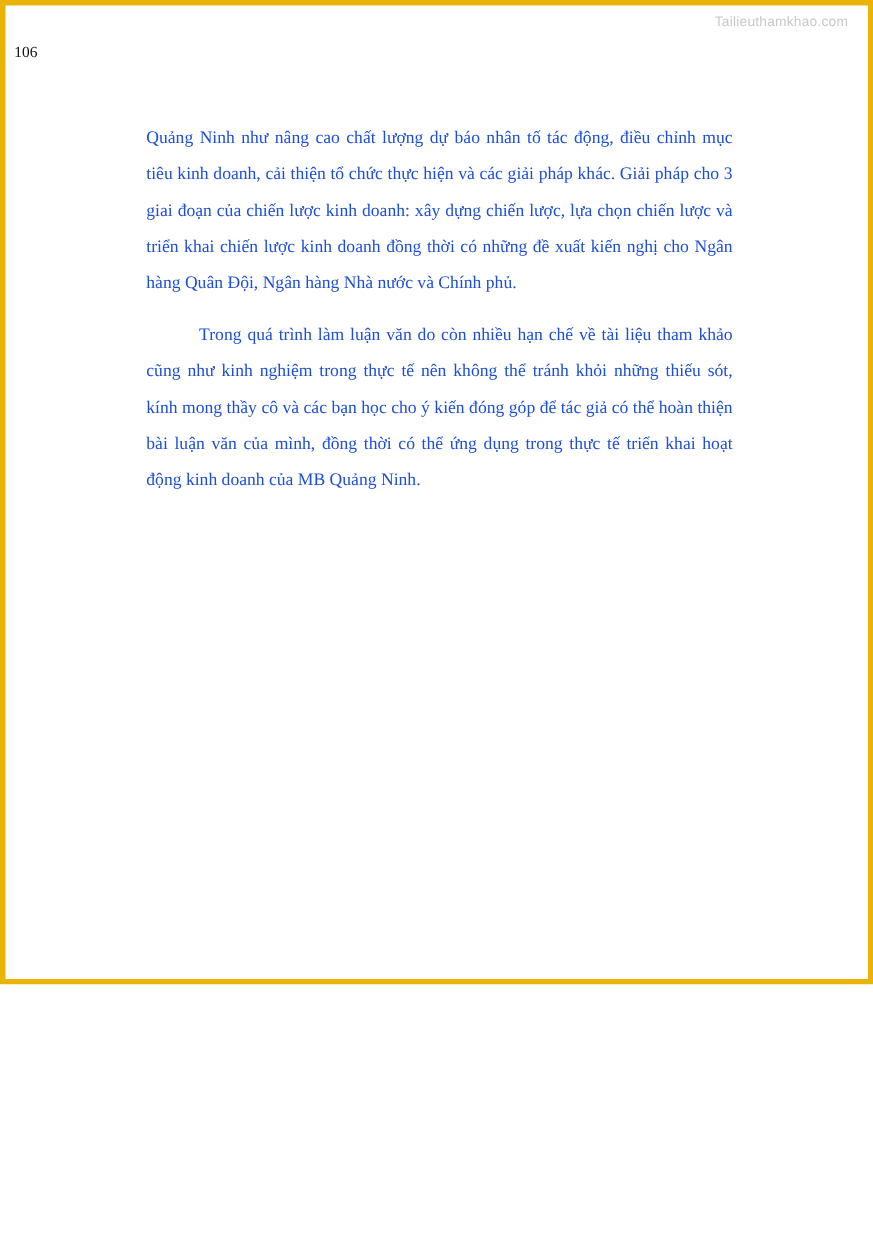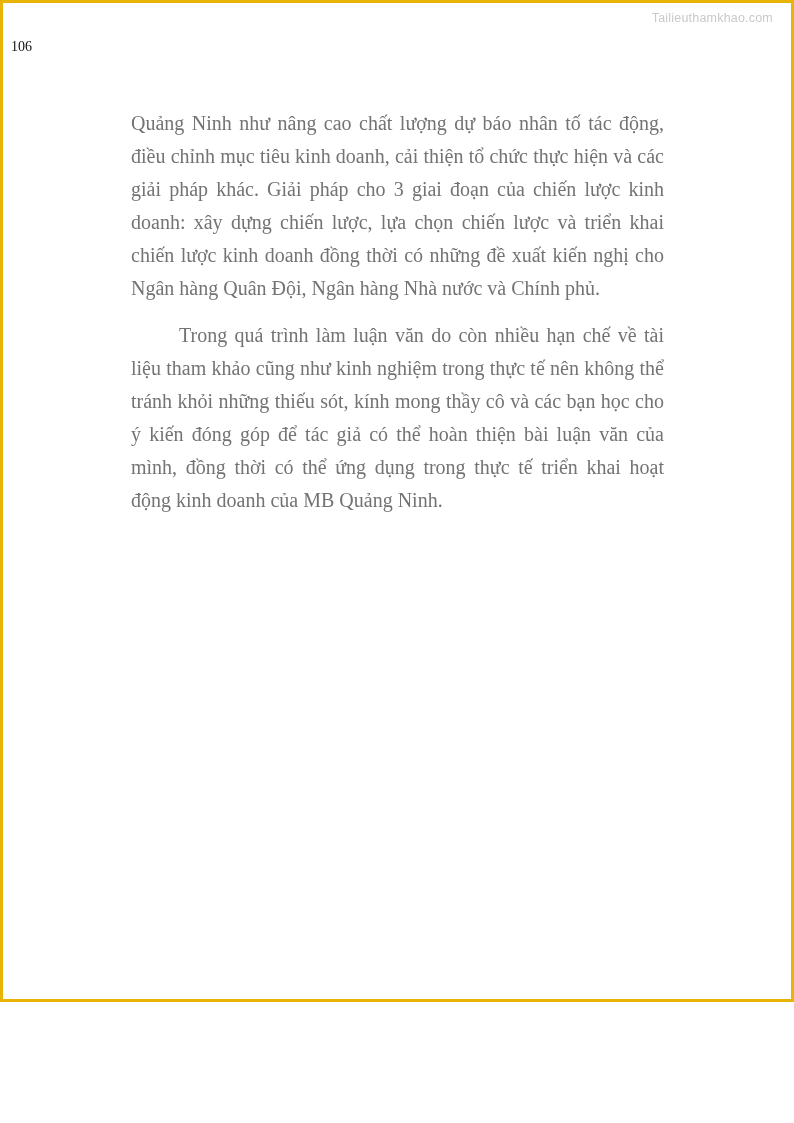--- a/index.html
+++ b/index.html
@@ -7,23 +7,23 @@
     padding: 0;
     background: #ffffff;
   }
   body {
     font-family: "Liberation Serif", serif;
     color: #000000;
   }
   .page {
     position: relative;
     width: 794px;
-    height: 1002px;
+    height: 895px;
     background: #ffffff;
-    border: 3px solid #eab308;
+    border: 5px solid #eab308;
     box-sizing: border-box;
     overflow: hidden;
   }
   .watermark {
     position: absolute;
     top: 8px;
     right: 18px;
     font-family: "Liberation Sans", sans-serif;
     font-size: 12.5px;
     color: #c9c9c9;
@@ -40,25 +40,25 @@
     color: #111;
   }
   .content {
     position: absolute;
     top: 104px;
     left: 128px;
     width: 533px;
   }
   .para {
     margin: 0 0 0 0;
-    font-size: 20px;
+    font-size: 16px;
     line-height: 33px;
     text-align: justify;
     text-justify: inter-word;
-    color: #737373;
+    color: #1d4ed8;
   }
   .para.indent {
     text-indent: 48px;
   }
   .para + .para {
     margin-top: 14px;
   }
 </style>
 </head>
 <body>

